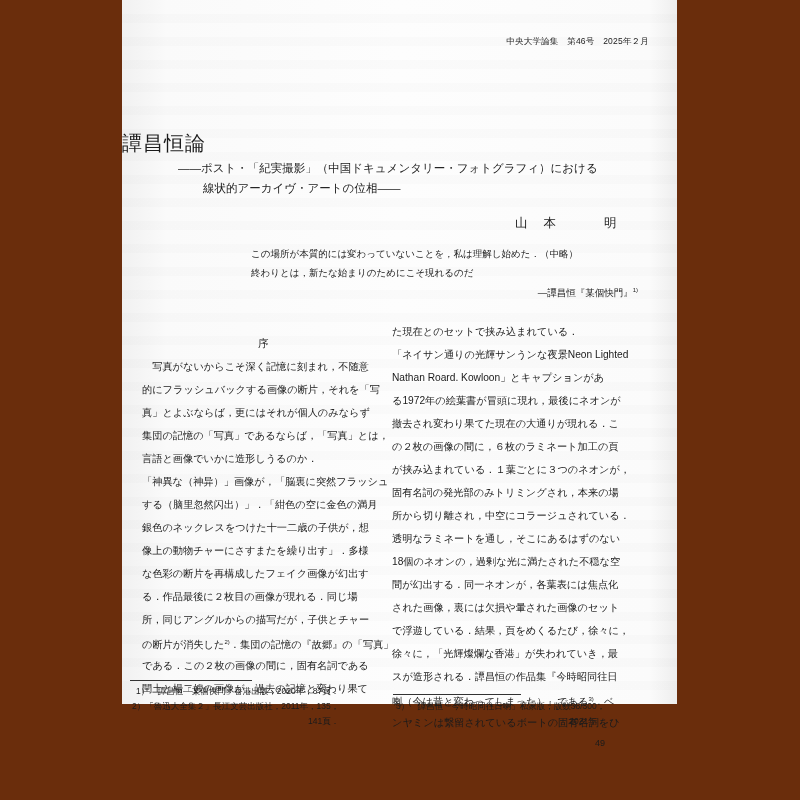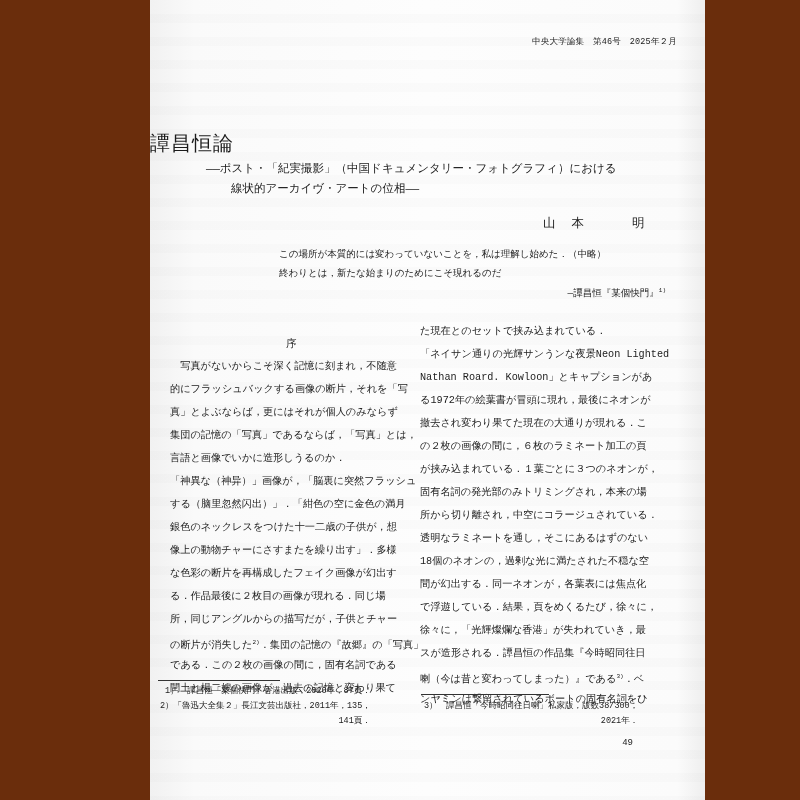--- a/index.html
+++ b/index.html
@@ -4,25 +4,24 @@
   <style>
     html, body {
       margin: 0; padding: 0;
       width: 800px; height: 800px;
       background: #6a2d0c;
       overflow: hidden;
     }
     .page {
       position: absolute;
       left: 122px; top: 0;
-      width: 555px; height: 800px;
+      width: 555px; height: 704px;
       background: linear-gradient(to right, #f1f1f1 0%, #fafafa 8%, #fdfdfd 50%, #fbfbfb 95%, #eeeeee 100%);
       color: #1b1b1b;
-      font-family: Liberation Mono, monospace;
-      margin-left: 28px;
+      font-family: Liberation Sans, sans-serif;
     }
     .ghost {
       position: absolute; left: 0; top: 0; width: 100%; height: 100%;
       background: repeating-linear-gradient(to bottom, rgba(0,0,0,0) 0px, rgba(0,0,0,0) 14px, rgba(0,0,0,0.012) 14px, rgba(0,0,0,0.012) 23px);
       pointer-events: none;
     }
     .abs { position: absolute; white-space: nowrap; }
     .header {
       right: 28px; top: 36px;
       font-size: 8.5px; letter-spacing: 0.2px;
@@ -99,20 +98,21 @@
     <span class="line">Nathan Roard. Kowloon」とキャプションがあ</span>
     <span class="line">る1972年の絵葉書が冒頭に現れ，最後にネオンが</span>
     <span class="line">撤去され変わり果てた現在の大通りが現れる．こ</span>
     <span class="line">の２枚の画像の間に，６枚のラミネート加工の頁</span>
     <span class="line">が挟み込まれている．１葉ごとに３つのネオンが，</span>
     <span class="line">固有名詞の発光部のみトリミングされ，本来の場</span>
     <span class="line">所から切り離され，中空にコラージュされている．</span>
     <span class="line">透明なラミネートを通し，そこにあるはずのない</span>
     <span class="line">18個のネオンの，過剰な光に満たされた不穏な空</span>
     <span class="line">間が幻出する．同一ネオンが，各葉表には焦点化</span>
+    <span class="line">された画像，裏には欠損や暈された画像のセット</span>
     <span class="line">で浮遊している．結果，頁をめくるたび，徐々に，</span>
     <span class="line">徐々に，「光輝燦爛な香港」が失われていき，最</span>
     <span class="line">スが造形される．譚昌恒の作品集『今時昭同往日</span>
     <span class="line"><span>喇（今は昔と変わってしまった）』である</span><sup>3)</sup><span>．ベ</span></span>
     <span class="line">ンヤミンは繋留されているボートの固有名詞をひ</span>
   </div>
 
   <div class="rule" style="left:8px; top:680px; width:122px;"></div>
   <div class="fn" style="left:10px; top:684px;">
     <span class="line">1）　譚昌恒「某個快門」香港出版，2020年，87頁．</span>

